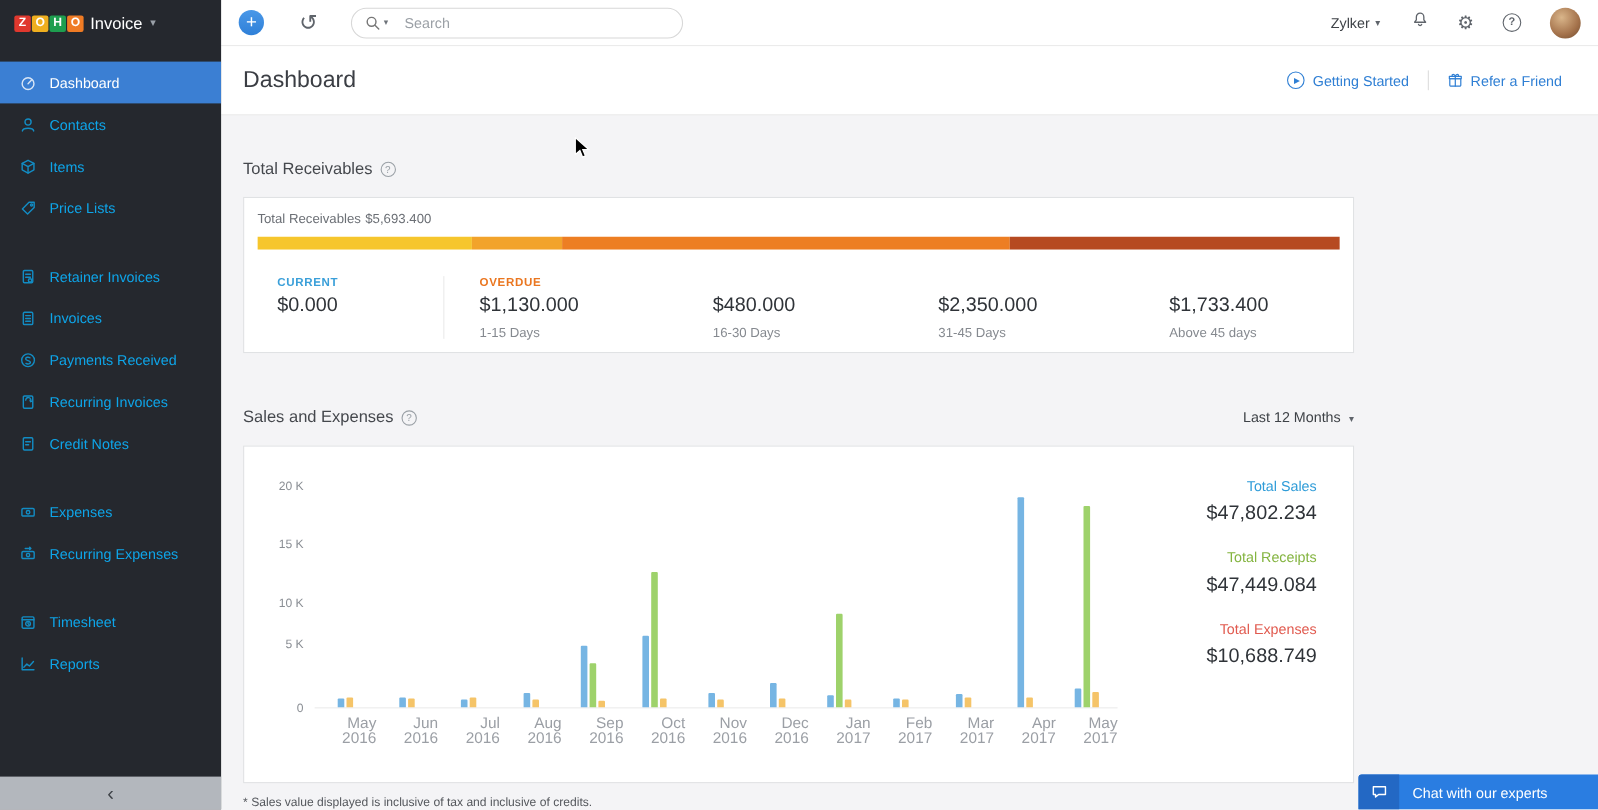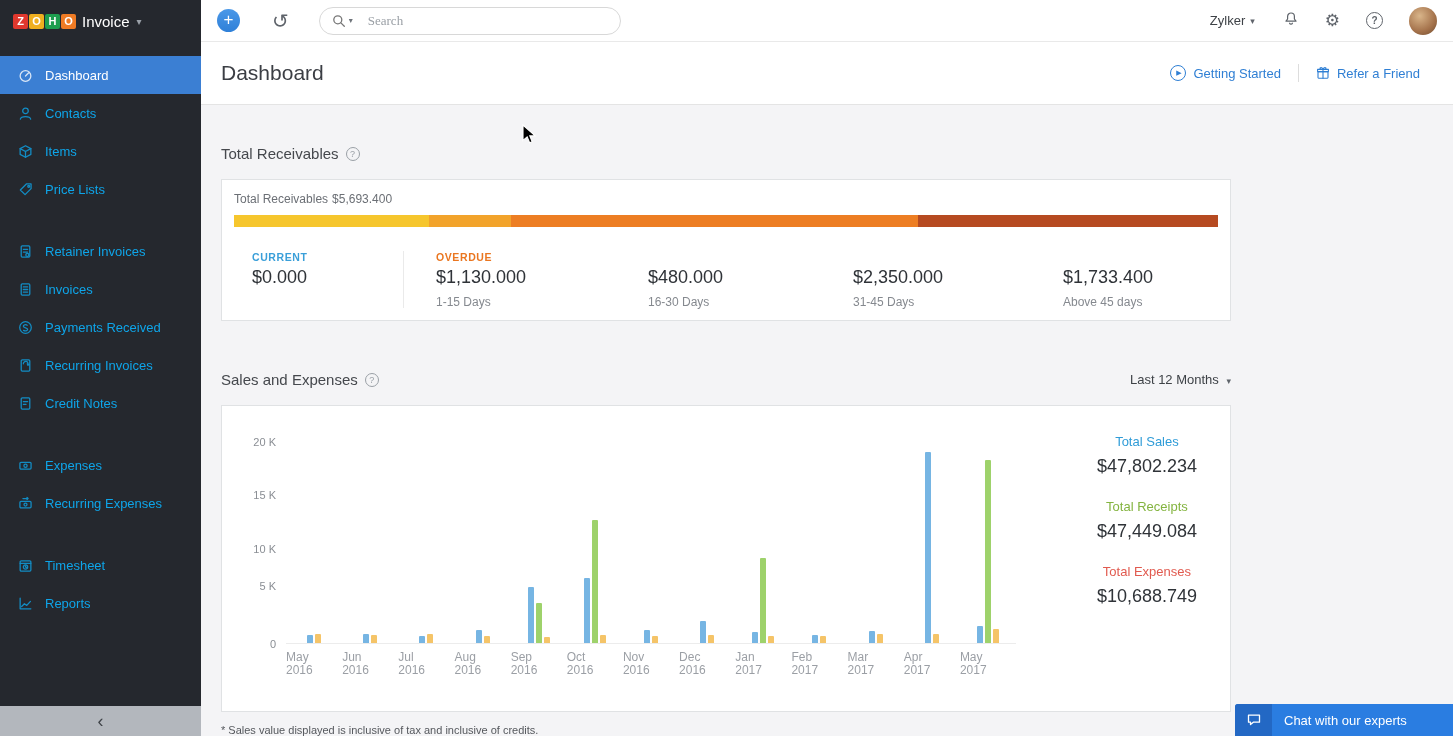--- a/index.html
+++ b/index.html
@@ -19,21 +19,21 @@
 .sicon{width:15px;height:15px;margin-right:12px;display:inline-flex;align-items:center;justify-content:center;opacity:.8;flex:none}
 .sicon svg{stroke:currentColor;fill:none;stroke-width:1.2;stroke-linecap:round;stroke-linejoin:round}
 .collapse-bar{height:30px;background:#b3b7bd;display:flex;align-items:center;justify-content:center;color:#3e4247;font-size:18px;line-height:1;cursor:pointer;flex:none}
 
 
 .main{position:absolute;left:201px;top:0;right:0;bottom:0;display:flex;flex-direction:column}
 .topbar{height:42px;background:#fff;border-bottom:1px solid #e9e9e9;display:flex;align-items:center;padding:0 16px 0 16px;flex:none}
 .plus-btn{width:23px;height:23px;border-radius:50%;background:linear-gradient(#4a98e8,#2f80d8);color:#fff;font-size:17px;line-height:21px;text-align:center;cursor:pointer;flex:none}
 .history-btn{margin-left:32px;font-size:20px;color:#5f646b;cursor:pointer;line-height:1}
 .search-box{position:relative;margin-left:30px;width:302px;height:28px}
-.search-box input{width:100%;height:100%;border:1px solid #d8d8d8;border-radius:15px;padding:0 12px 0 48px;font-size:13px;color:#4a4e54;outline:none;font-family:Liberation Serif, serif}
+.search-box input{width:100%;height:100%;border:1px solid #d8d8d8;border-radius:15px;padding:0 12px 0 48px;font-size:13px;color:#4a4e54;outline:none;font-family:Liberation Sans, sans-serif}
 .search-box input::placeholder{color:#9ba0a6}
 .search-mag{position:absolute;left:13px;top:7px}
 .search-dd{position:absolute;left:30px;top:9px;font-size:8px;color:#6e737a;cursor:pointer}
 .tb-spacer{flex:1}
 .org-picker{display:flex;align-items:center;font-size:13px;color:#3e4247;cursor:pointer;margin-right:28px}
 .org-chevron{font-size:9px;color:#5f646b;margin-left:5px}
 .tb-icon{margin-right:26px;color:#5f646b;cursor:pointer;display:inline-flex;align-items:center}
 .tb-icon svg{stroke:currentColor;fill:none;stroke-width:1.2;stroke-linecap:round;stroke-linejoin:round}
 .gear-glyph{font-size:17px;line-height:1}
 .help-circle{width:17px;height:17px;border:1.4px solid #5f646b;border-radius:50%;font-size:10px;font-weight:bold;display:flex;align-items:center;justify-content:center}
@@ -74,22 +74,22 @@
 .sales-head{margin-top:50px}
 .sales-card{margin-top:17px;height:307px;position:relative}
 .chart-wrap{position:absolute;left:24px;top:48px;width:770px;display:flex}
 .yaxis{position:relative;width:40px;height:190px}
 .yaxis span{position:absolute;right:10px;font-size:11px;color:#8a8e94}
 .plotcol{flex:1}
 .cgroups{display:flex;height:190px;align-items:flex-end;border-bottom:1px solid #ececec}
 .cgroup{flex:1;display:flex;align-items:flex-end;justify-content:center;gap:2px;height:100%}
 .cbar{width:6px;border-radius:1px 1px 0 0}
 .xlabels{display:flex;margin-top:7px}
-.xlabel{flex:1;text-align:left;font-size:12px;color:#9b9fa5;line-height:13px}
-.chart-summary{position:absolute;right:33px;top:28px;text-align:center}
+.xlabel{flex:1;text-align:right;font-size:14px;color:#9b9fa5;line-height:13px}
+.chart-summary{position:absolute;right:33px;top:28px;text-align:right}
 .sum-block{margin-bottom:22px}
 .sum-label{font-size:13px}
 .sum-amount{font-size:18px;color:#2f3338;margin-top:7px}
 .footnote{margin-top:12px;font-size:11px;color:#55585d;width:1010px}
 
 
 .chat-widget{position:absolute;right:0;bottom:0;width:218px;height:32px;background:#2a7de1;display:flex;align-items:center;cursor:pointer;z-index:7;border-radius:3px 0 0 0}
 .chat-icon-box{width:37px;height:32px;background:#2368c4;display:flex;align-items:center;justify-content:center;border-radius:3px 0 0 0;flex:none}
 .chat-icon-box svg{stroke:#fff;fill:none;stroke-width:1.3;stroke-linecap:round;stroke-linejoin:round}
 .chat-label{color:#fff;font-size:13px;margin-left:12px;white-space:nowrap}

